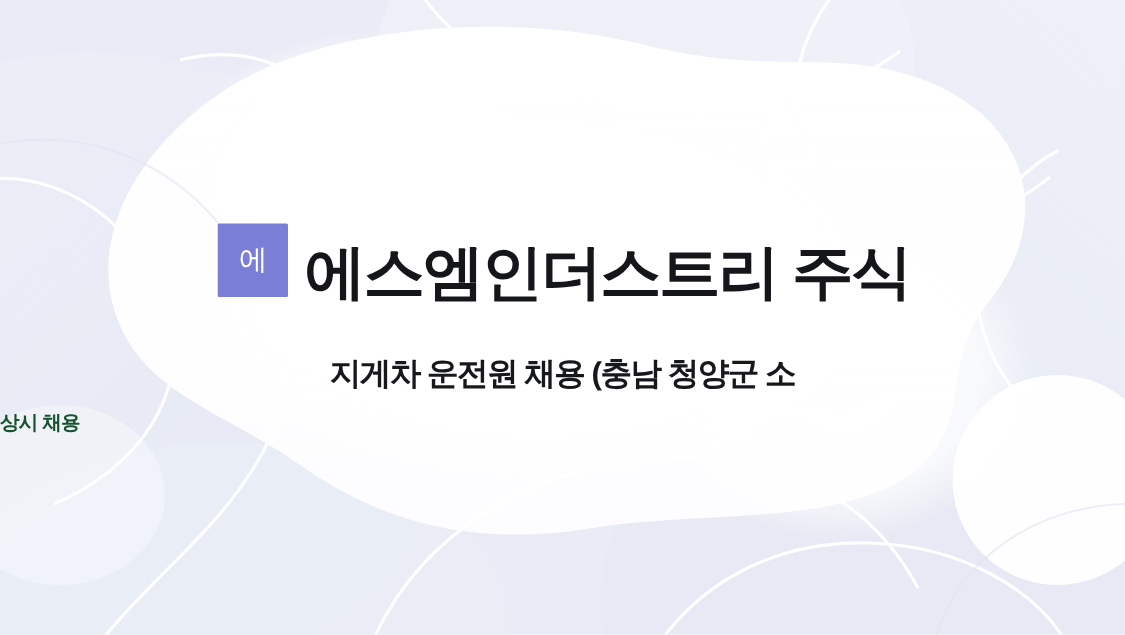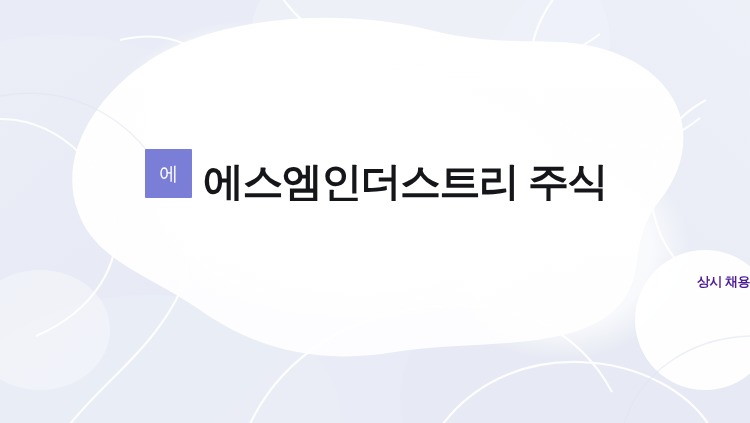--- a/index.html
+++ b/index.html
@@ -97,24 +97,24 @@
     overflow: hidden;
     padding: 0 210px;
     box-sizing: border-box;
   }
 
   .caption {
     position: absolute;
     left: 0;
     right: 0;
     top: 274px;
-    text-align: right;
+    text-align: left;
     font-size: 13px;
     font-weight: 700;
-    color: #4c1d95;
+    color: #14532d;
     letter-spacing: -0.5px;
     line-height: 1.3;
     white-space: nowrap;
   }
 </style>
 </head>
 <body>
 
 <div class="og-card">
 
@@ -180,17 +180,18 @@
     </g>
   </svg>
 
   <div class="content">
 
     <div class="title-row">
       <div class="logo-badge">에</div>
       <div class="company-name">에스엠인더스트리 주식</div>
     </div>
 
+    <div class="subtitle">지게차 운전원 채용 (충남 청양군 소</div>
 
     <div class="caption">상시 채용</div>
 
   </div>
 </div>
 
 </body></html>

